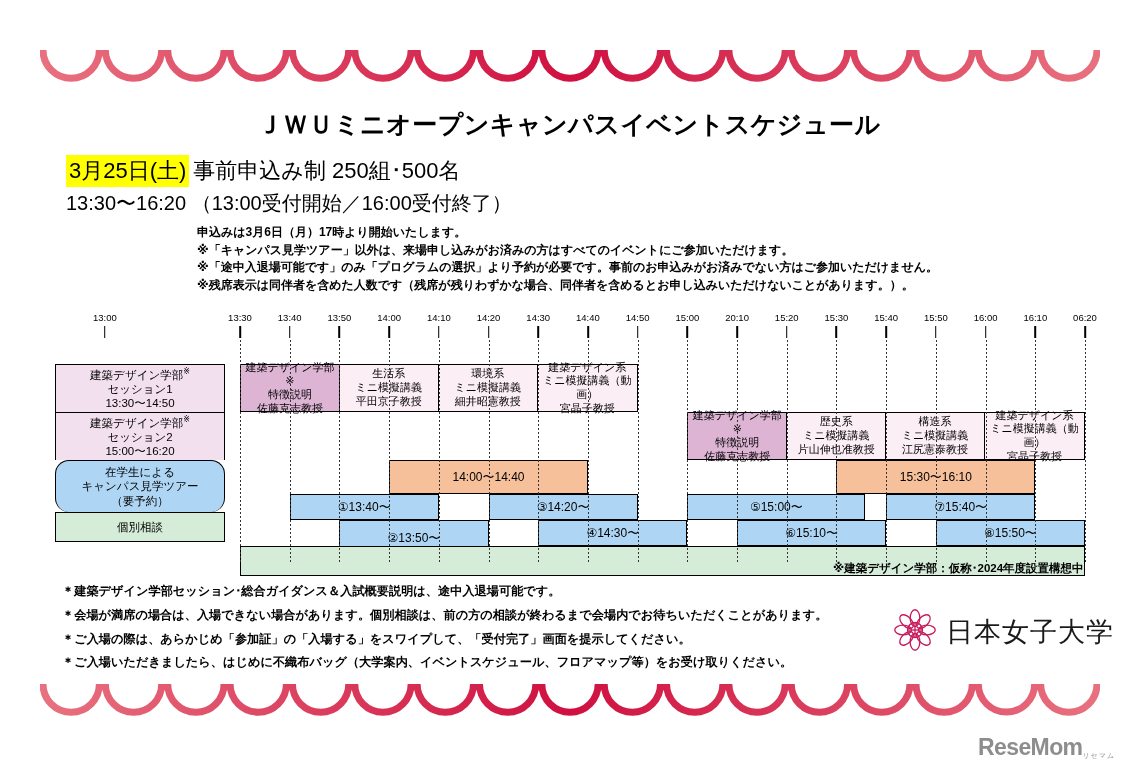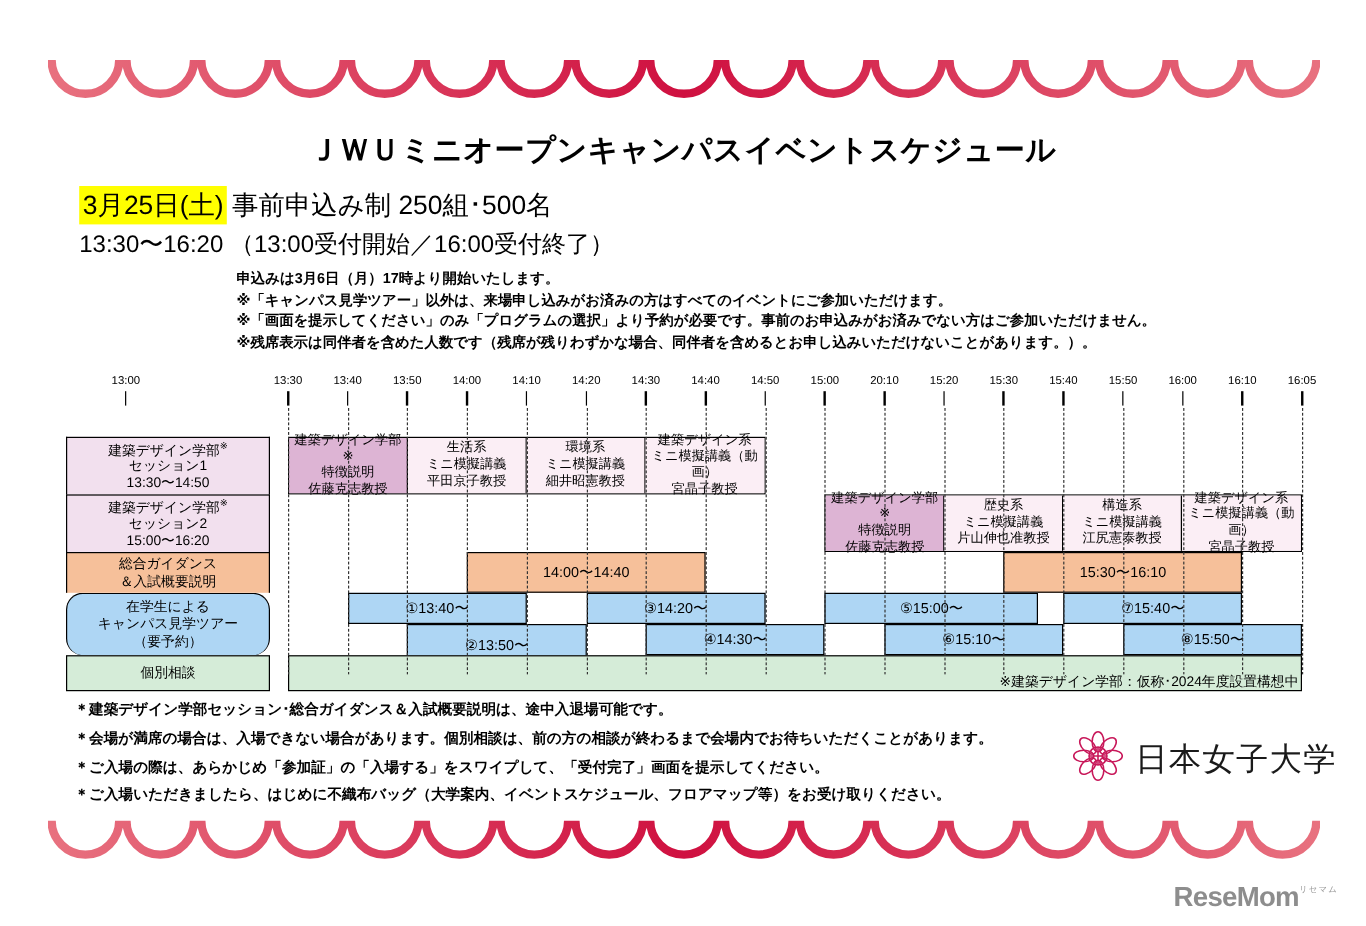--- a/index.html
+++ b/index.html
@@ -58,30 +58,30 @@
   }
   .block.sess{background:#fbeef5;}
   .block.guid{background:#f6c09a;font-size:12px;}
   .block.tour{background:#aed6f4;border:1.4px solid #000;font-size:12px;}
   .block.consult{background:#d5ecd8;border:1.6px solid #000;}
   .seg{box-sizing:border-box;border-right:1.4px solid #000;height:100%;
        display:flex;flex-direction:column;align-items:center;justify-content:center;}
   .seg:last-child{border-right:none;}
 
   
-  .footnote-right{position:absolute;top:561px;left:833px;font-size:11.5px;font-weight:normal;}
+  .footnote-right{position:absolute;top:561px;left:833px;font-size:11.5px;font-weight:bold;}
   .footnotes{position:absolute;top:580px;left:62px;font-size:12.2px;font-weight:bold;line-height:1.95;}
   .footnotes div{white-space:nowrap;}
 
   
   .logo{position:absolute;top:608px;left:893px;display:flex;align-items:center;gap:9px;}
   .logo .name{font-size:27px;letter-spacing:1px;color:#1a1a1a;}
 
   
-  .watermark{position:absolute;top:734px;left:978px;display:flex;align-items:flex-start;}
+  .watermark{position:absolute;top:734px;left:978px;display:flex;align-items:flex-end;}
   .watermark .wm{font-size:23px;font-weight:bold;color:#8d8d8d;letter-spacing:-.6px;}
   .watermark .tm{font-size:7px;color:#9a9a9a;margin-top:2px;letter-spacing:1px;}
 </style>
 </head>
 <body>
 <div class="page">
 
 <div class="scallop top">
   <svg width="1060" height="46" viewBox="0 0 1060 46">
     <defs>
@@ -101,21 +101,21 @@
 
 <div class="dateline">
   <span class="hl">3月25日(土)</span>
   <span class="rest">事前申込み制  250組･500名</span>
 </div>
 <div class="timeline-note">13:30〜16:20 （13:00受付開始／16:00受付終了）</div>
 
 <div class="notes">
   <div>申込みは3月6日（月）17時より開始いたします。</div>
   <div>※「キャンパス見学ツアー」以外は、来場申し込みがお済みの方はすべてのイベントにご参加いただけます。</div>
-  <div>※「画面を提示してください」のみ「プログラムの選択」より予約が必要です。事前のお申込みがお済みでない方はご参加いただけません。</div>
+  <div>※「途中入退場可能です」のみ「プログラムの選択」より予約が必要です。事前のお申込みがお済みでない方はご参加いただけません。</div>
   <div>※残席表示は同伴者を含めた人数です（残席が残りわずかな場合、同伴者を含めるとお申し込みいただけないことがあります。）。</div>
 </div>
 
 <div class="grid-wrap">
   <div class="axis" id="axis">
         <div class="tick" style="left: 49.8824px;">13:00</div>
         <div class="tickmark" style="left: 49.8824px;"></div>
         <div class="tick" style="left: 185px;">13:30</div>
         <div class="tickmark" style="left: 185px;"></div>
         <div class="tick" style="left: 234.706px;">13:40</div>
@@ -143,38 +143,34 @@
         <div class="tick" style="left: 781.471px; text-align: right;">15:30</div>
         <div class="tickmark" style="left: 781.471px;"></div>
         <div class="tick" style="left: 831.176px;">15:40</div>
         <div class="tickmark" style="left: 831.176px;"></div>
         <div class="tick" style="left: 880.882px;">15:50</div>
         <div class="tickmark" style="left: 880.882px;"></div>
         <div class="tick" style="left: 930.588px;">16:00</div>
         <div class="tickmark" style="left: 930.588px;"></div>
         <div class="tick" style="left: 980.294px;">16:10</div>
         <div class="tickmark" style="left: 980.294px;"></div>
-        <div class="tick" style="left: 1030px;">16:05</div>
+        <div class="tick" style="left: 1030px;">06:20</div>
         <div class="tickmark" style="left: 1030px;"></div>
       </div>
   <div class="chart" id="chart">
     <div class="labels" id="labels">
           <div class="rowlabel" style="height: 48px; background: rgb(242, 224, 238);">
             <div>建築デザイン学部<span class="sup">※</span></div>
             <div>セッション1</div>
             <div>13:30〜14:50</div>
           </div>
           <div class="rowlabel" style="height: 48px; background: rgb(242, 224, 238);">
             <div>建築デザイン学部<span class="sup">※</span></div>
             <div>セッション2</div>
             <div>15:00〜16:20</div>
-          </div>
-          <div class="rowlabel" style="height: 34px; background: rgb(246, 192, 154);">
-            <div>総合ガイダンス</div>
-            <div>＆入試概要説明</div>
           </div>
           <div class="rowlabel" style="height: 52px; background: rgb(174, 214, 244); border-radius: 14px;">
             <div>在学生による</div>
             <div>キャンパス見学ツアー</div>
             <div>（要予約）</div>
           </div>
           <div class="rowlabel" style="height: 30px; background: rgb(213, 236, 216);">
             <div>個別相談</div>
           </div>
         </div>

